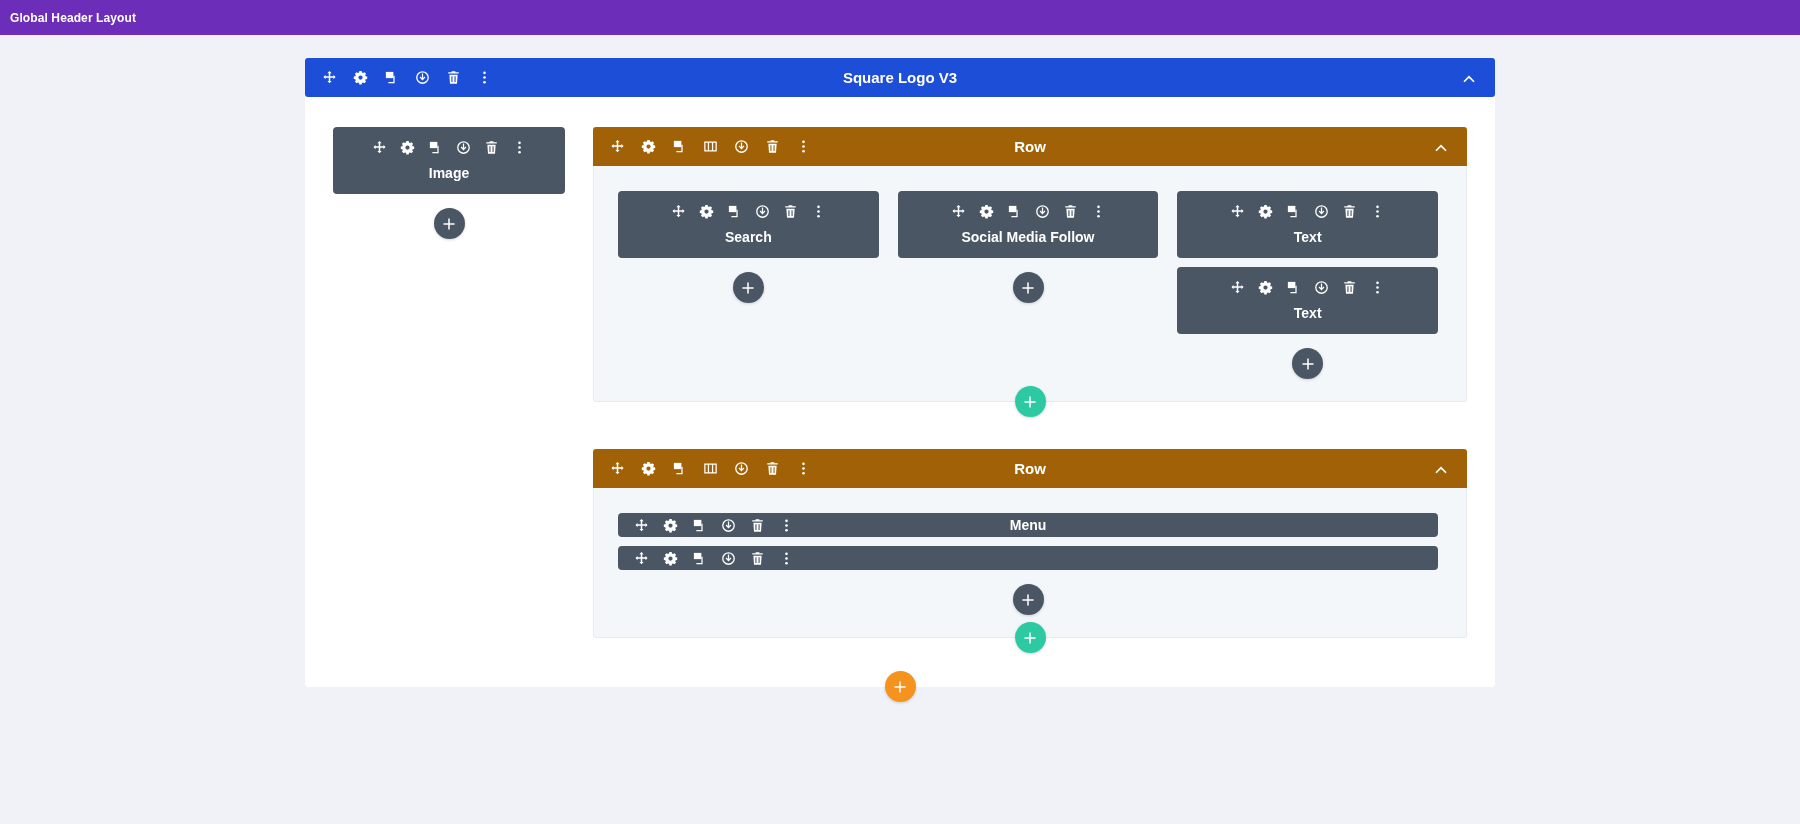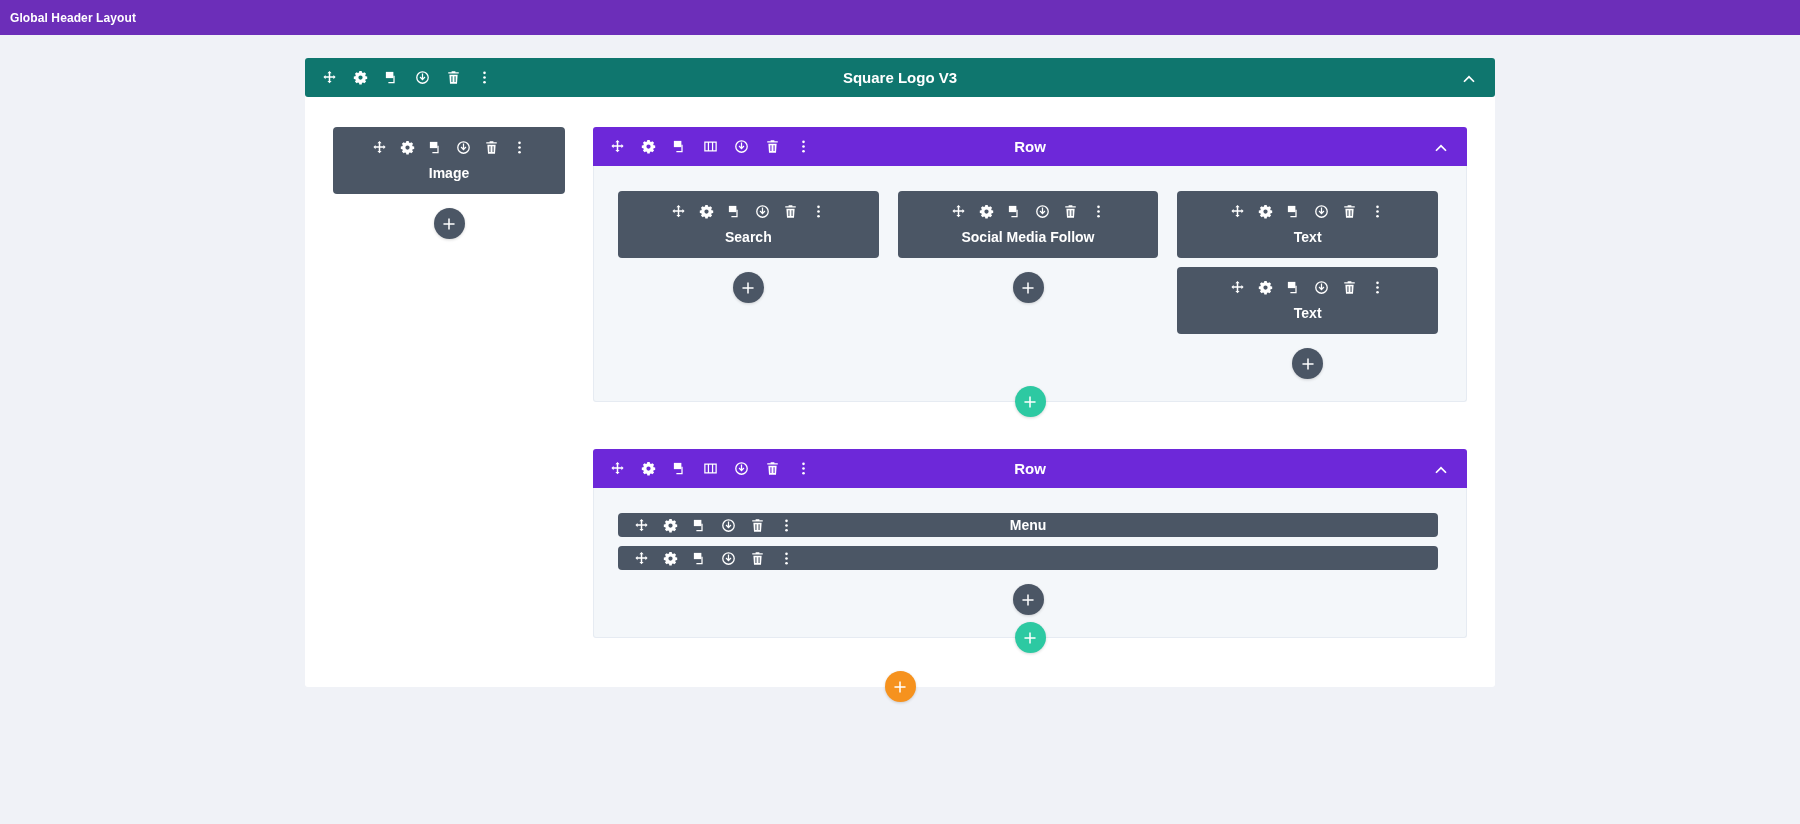--- a/index.html
+++ b/index.html
@@ -52,22 +52,22 @@
 
   
   .bar {
     height: 39px;
     display: flex;
     align-items: center;
     position: relative;
     border-radius: 3px 3px 0 0;
     user-select: none;
   }
-  .bar.section-bar { background: #0f766e; border-radius: 3px; }
-  .bar.row-bar     { background: #6d28d9; border-radius: 3px 3px 0 0; text-decoration: underline; }
+  .bar.section-bar { background: #1d4ed8; border-radius: 3px; }
+  .bar.row-bar     { background: #a16207; border-radius: 3px 3px 0 0; text-decoration: underline; }
 
   .bar-tools {
     display: flex;
     align-items: center;
     gap: 16px;
     padding-left: 17px;
     z-index: 2;
   }
   .bar-title {
     position: absolute;

